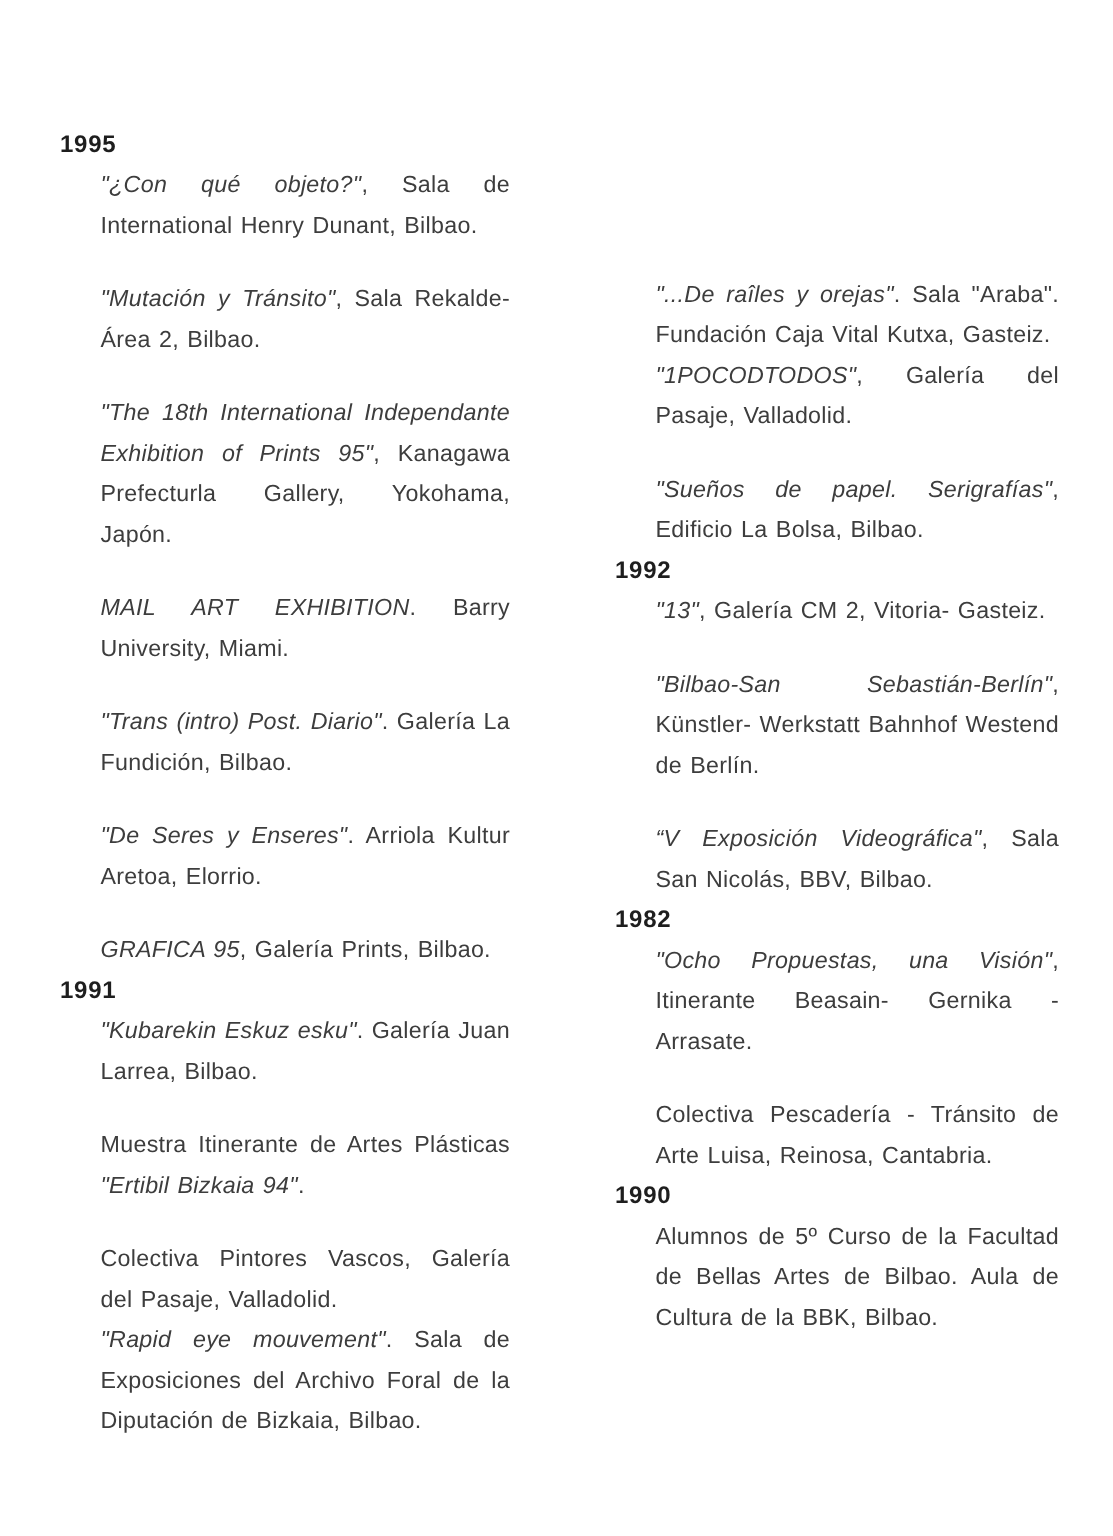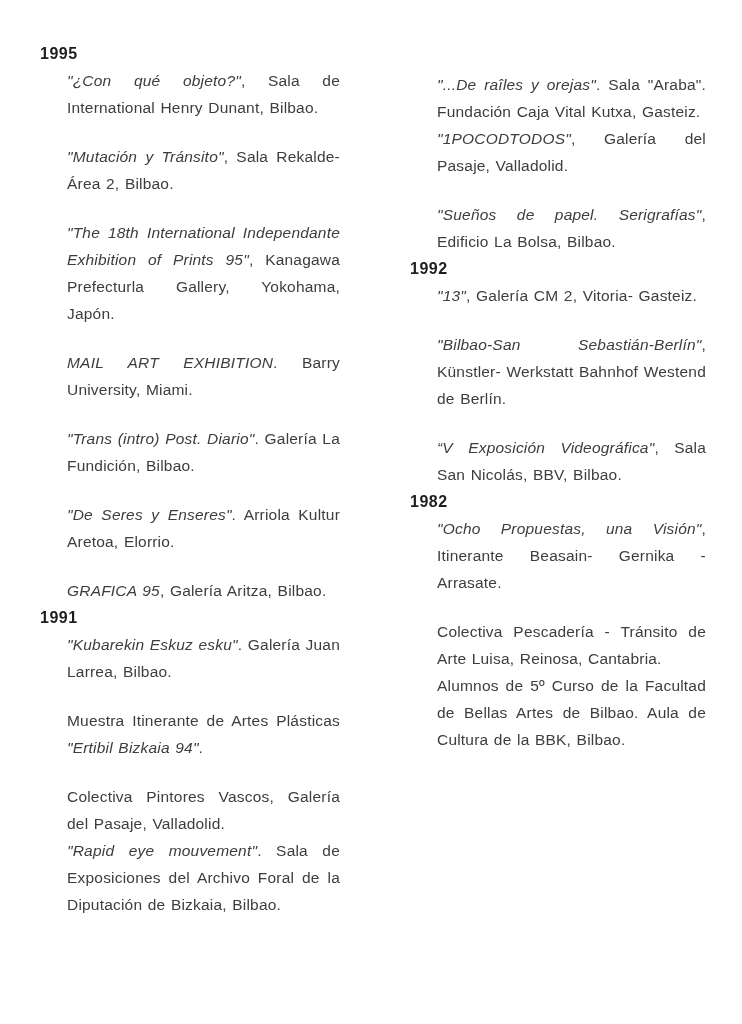--- a/index.html
+++ b/index.html
@@ -15,20 +15,21 @@
     color: #3d3d3d;
   }
   .page {
     box-sizing: border-box;
     width: 742px;
     height: 1024px;
     padding: 40px 36px 20px 40px;
     display: flex;
     gap: 70px;
     background: #ffffff;
+    align-items: center;
   }
   .col {
     width: 300px;
     flex: 0 0 auto;
   }
   .col.right {
     width: 296px;
     margin-top: 31px;
   }
   .year {
@@ -70,21 +71,21 @@
     <p class="entry"><em>"Mutación y Tránsito"</em><span>, Sala Rekalde- Área 2, Bilbao.</span></p>
 
     <p class="entry"><em>"The 18th International Independante Exhibition of Prints 95"</em><span>, Kanagawa Prefecturla Gallery, Yokohama, Japón.</span></p>
 
     <p class="entry"><em>MAIL ART EXHIBITION</em><span>. Barry University, Miami.</span></p>
 
     <p class="entry"><em>"Trans (intro) Post. Diario"</em><span>. Galería La Fundición, Bilbao.</span></p>
 
     <p class="entry"><em>"De Seres y Enseres"</em><span>. Arriola Kultur Aretoa, Elorrio.</span></p>
 
-    <p class="entry tight"><em>GRAFICA 95</em><span>, Galería Aritza, Bilbao.</span></p>
+    <p class="entry tight"><em>GRAFICA 95</em><span>, Galería Prints, Bilbao.</span></p>
 
     <h2 class="year">1991</h2>
 
     <p class="entry"><em>"Kubarekin Eskuz esku"</em><span>. Galería Juan Larrea, Bilbao.</span></p>
 
     <p class="entry"><span>Muestra Itinerante de Artes Plásticas </span><em>"Ertibil Bizkaia 94"</em><span>.</span></p>
 
     <p class="entry tight"><span>Colectiva Pintores Vascos, Galería del Pasaje, Valladolid.</span></p>
 
 
@@ -107,18 +108,19 @@
     <p class="entry"><em>"Bilbao-San Sebastián-Berlín"</em><span>, Künstler- Werkstatt Bahnhof Westend de Berlín.</span></p>
 
     <p class="entry tight"><em>“V Exposición Videográfica"</em><span>, Sala San Nicolás, BBV, Bilbao.</span></p>
 
     <h2 class="year">1982</h2>
 
     <p class="entry"><em>"Ocho Propuestas, una Visión"</em><span>, Itinerante Beasain- Gernika - Arrasate.</span></p>
 
     <p class="entry tight"><span>Colectiva Pescadería - Tránsito de Arte Luisa, Reinosa, Cantabria.</span></p>
 
+    <h2 class="year">1990</h2>
 
     <p class="entry tight"><span>Alumnos de 5º Curso de la Facultad de Bellas Artes de Bilbao. Aula de Cultura de la BBK, Bilbao.</span></p>
 
   </div>
 
 </div>
 
 </body></html>

